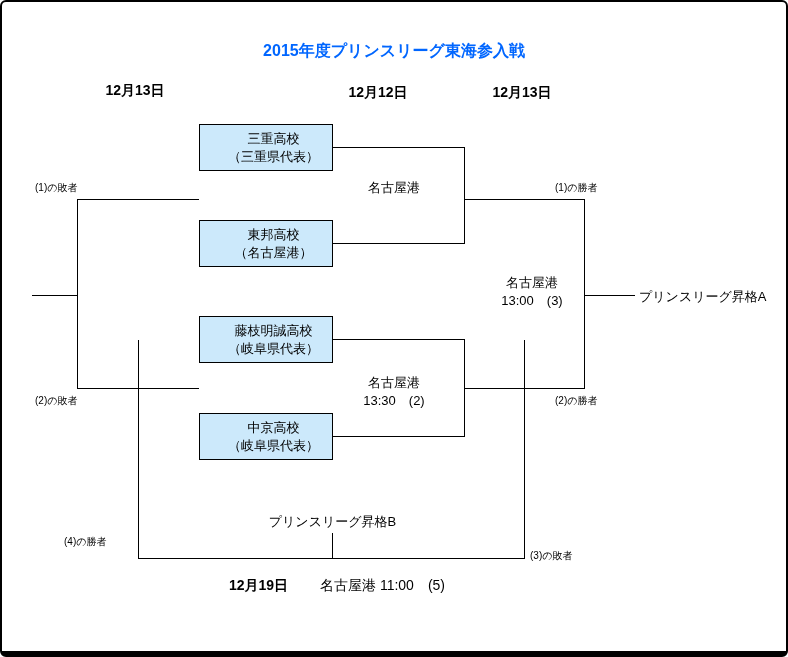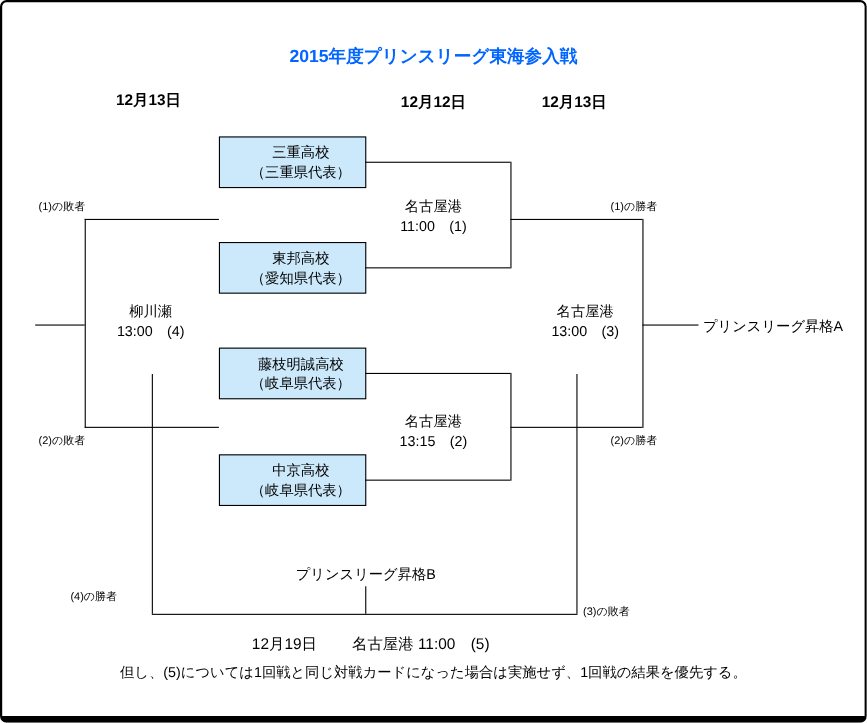--- a/index.html
+++ b/index.html
@@ -39,70 +39,65 @@
   }
   .promo-label{
     position:absolute;font-size:13px;white-space:nowrap;
   }
   .hl{position:absolute;height:1px;background:#000;}
   .vl{position:absolute;width:1px;background:#000;}
   .match5-line{
     position:absolute;left:155px;top:575px;width:360px;
     text-align:center;font-size:14px;white-space:nowrap;
   }
-  .match5-line .d{font-weight:normal;}
+  .match5-line .d{font-weight:bold;}
   .match5-line .v{margin-left:28px;}
   .footnote{
     position:absolute;left:0;top:600px;width:100%;
     text-align:center;font-size:13px;white-space:nowrap;
   }
 </style>
 </head>
 <body>
 
 <div class="canvas">
 
   <div class="title">2015年度プリンスリーグ東海参入戦</div>
 
   <div class="date-header" style="left:73px;top:80px">12月13日</div>
-  <div class="date-header" style="left:332px;top:82px">12月12日</div>
+  <div class="date-header" style="left:316px;top:82px">12月12日</div>
   <div class="date-header" style="left:460px;top:82px">12月13日</div>
 
   <div class="team-box" style="top:122px">
     <div>三重高校</div>
     <div>（三重県代表）</div>
   </div>
   <div class="team-box" style="top:218px">
     <div>東邦高校</div>
-    <div>（愛知県代表）</div>
+    <div>（名古屋港）</div>
   </div>
   <div class="team-box" style="top:314px">
     <div>藤枝明誠高校</div>
     <div>（岐阜県代表）</div>
   </div>
   <div class="team-box" style="top:411px">
     <div>中京高校</div>
     <div>（岐阜県代表）</div>
   </div>
 
   <div class="match-label" style="left:332px;top:177px">
     <div>名古屋港</div>
-    <div>11:00　(1)</div>
   </div>
   <div class="match-label" style="left:332px;top:372px">
     <div>名古屋港</div>
-    <div>13:15　(2)</div>
+    <div>13:30　(2)</div>
   </div>
   <div class="match-label" style="left:470px;top:272px">
     <div>名古屋港</div>
     <div>13:00　(3)</div>
-  </div>
-  <div class="match-label" style="left:75px;top:272px">
-    <div>柳川瀬</div>
-    <div>13:00　(4)</div>
   </div>
 
   <div class="side-label" style="left:33px;top:179px">(1)の敗者</div>
   <div class="side-label" style="left:33px;top:392px">(2)の敗者</div>
   <div class="side-label" style="left:553px;top:179px">(1)の勝者</div>
   <div class="side-label" style="left:553px;top:392px">(2)の勝者</div>
   <div class="side-label" style="left:62px;top:533px">(4)の勝者</div>
   <div class="side-label" style="left:528px;top:547px">(3)の敗者</div>
 
   <div class="promo-label" style="left:248px;top:511px;width:165px;text-align:center">プリンスリーグ昇格B</div>
@@ -127,15 +122,14 @@
   <div class="vl" style="left:136px;top:338px;height:218px"></div>
   <div class="vl" style="left:522px;top:338px;height:218px"></div>
   <div class="hl" style="left:136px;top:556px;width:387px"></div>
   <div class="vl" style="left:330px;top:531px;height:25px"></div>
 
   <div class="match5-line">
     <span class="d">12月19日</span>
     <span class="v">名古屋港 11:00　(5)</span>
   </div>
 
-  <div class="footnote">但し、(5)については1回戦と同じ対戦カードになった場合は実施せず、1回戦の結果を優先する。</div>
 
 </div>
 
 </body></html>

